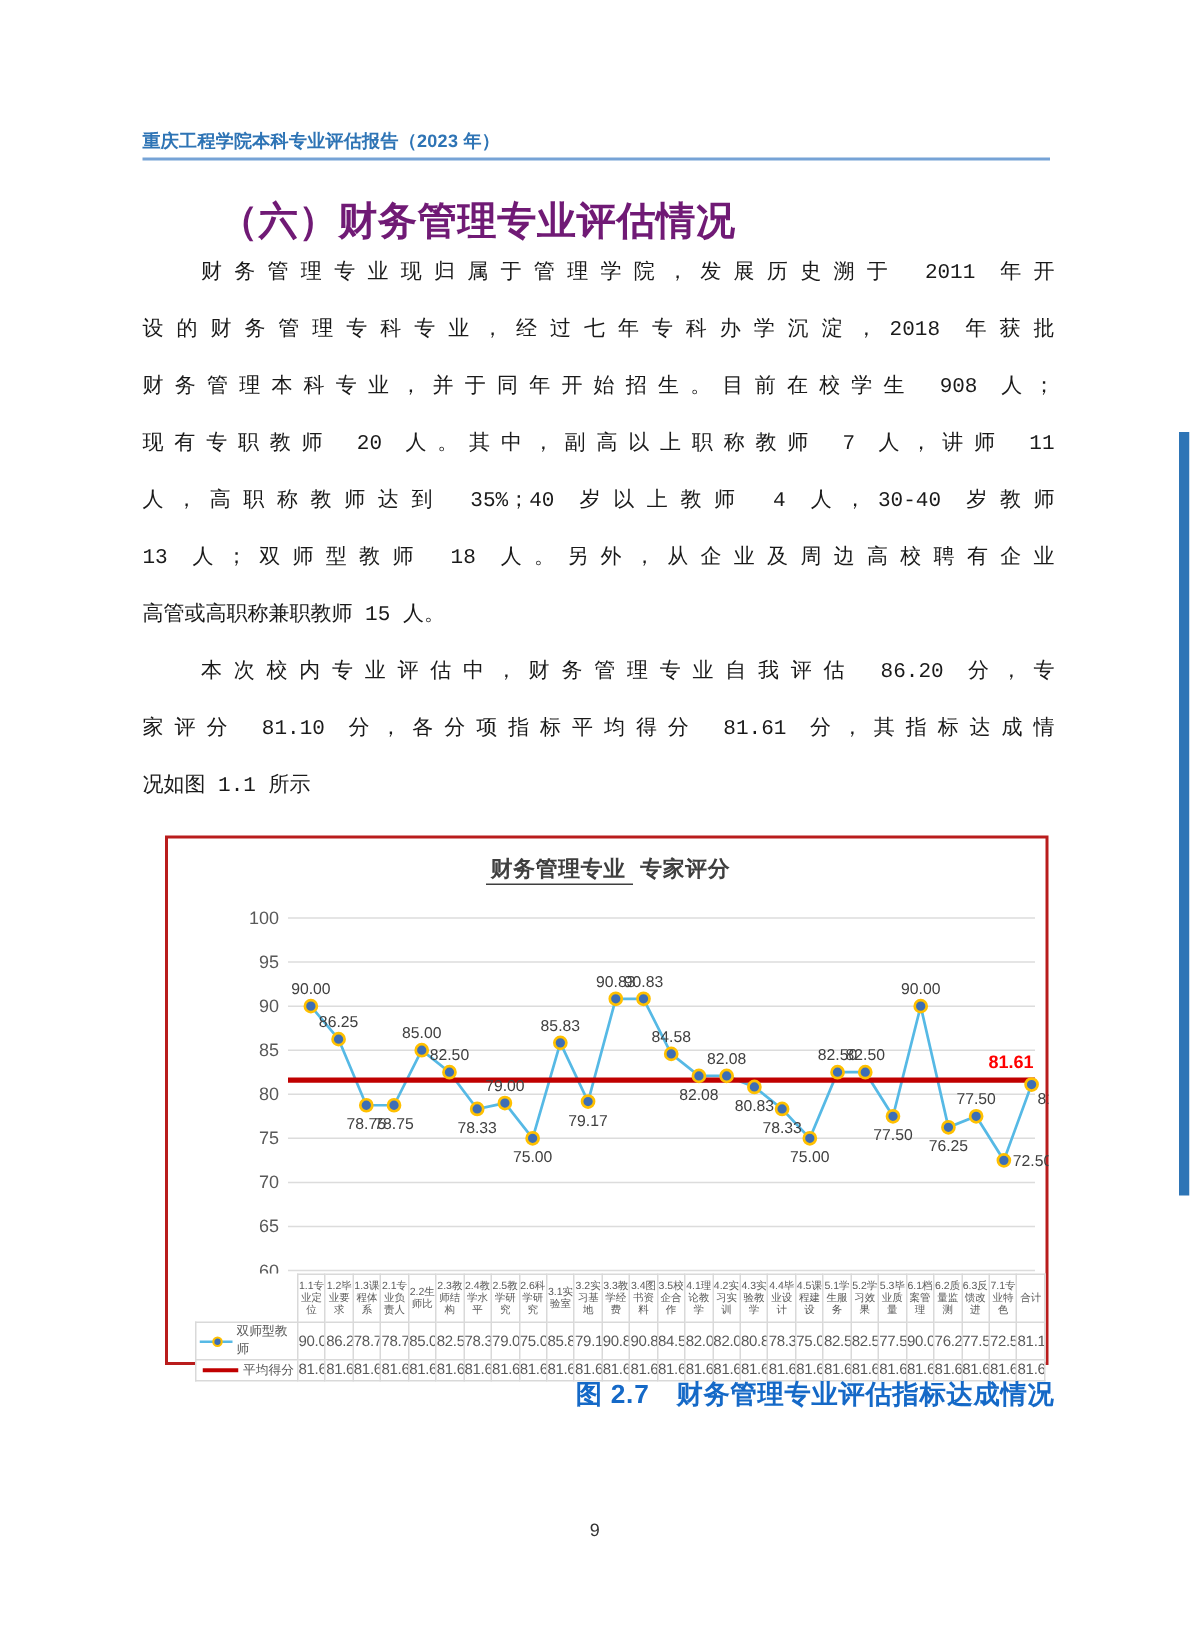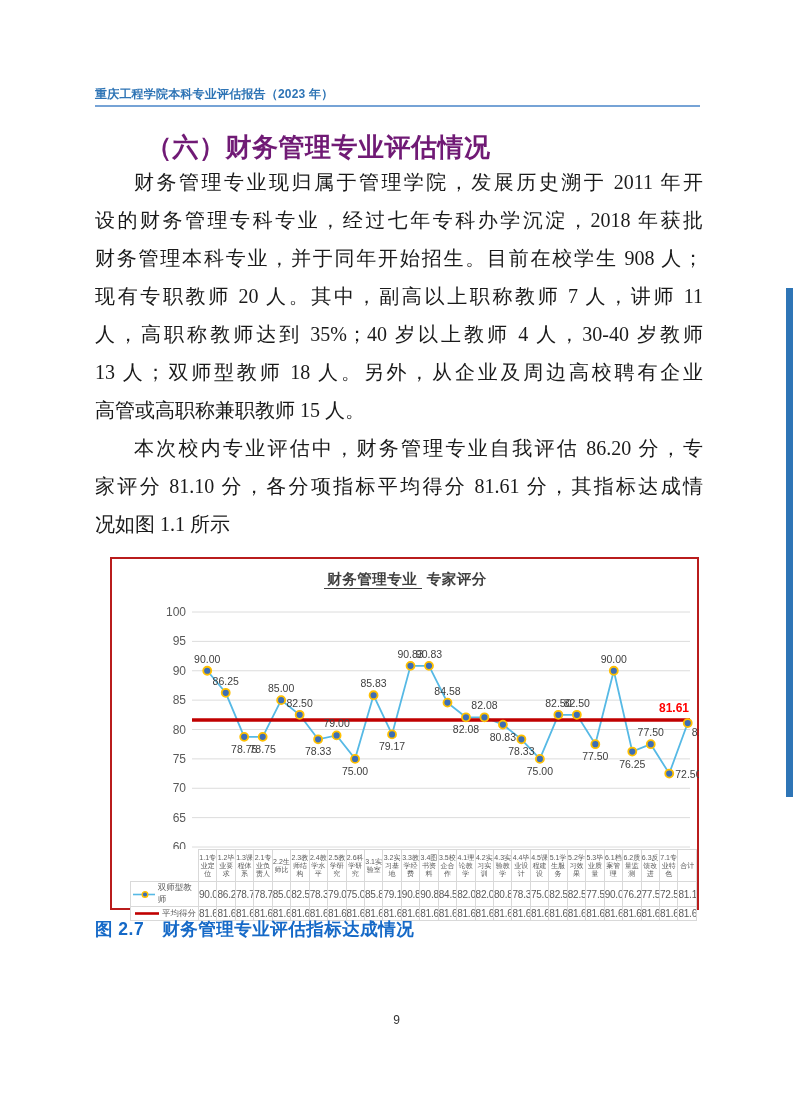--- a/index.html
+++ b/index.html
@@ -14,22 +14,22 @@
   }
   .header-rule{position:absolute;top:105px;left:95px;width:605px;height:2px;background:#76A3D6;}
   
   .section-heading{
     position:absolute;top:130px;left:146px;font-size:26px;font-weight:bold;color:#701a75;
     font-family:"Liberation Sans",sans-serif;letter-spacing:.5px;
   }
   
   #paragraphs{position:absolute;left:95px;top:163px;width:608px;}
   .para-line{
-    width:608px;height:38px;line-height:38px;font-size:20px;color:#1a1a1a;
-    font-family:Liberation Serif, serif;
+    width:608px;height:38px;line-height:38px;font-size:14px;color:#1a1a1a;
+    font-family:Liberation Mono, monospace;
     text-align:justify;text-align-last:justify;white-space:normal;
   }
   .para-line.indent{text-indent:39px;}
   .para-line.last{text-align-last:left;}
   
   .chart-box{
     position:absolute;left:110px;top:557px;width:589px;height:353px;
     background:#fff;border:2px solid #b91c1c;box-sizing:border-box;
   }
   .chart-title{
@@ -54,21 +54,21 @@
   #chart-table td.val{
     font-size:10px;color:#595959;text-align:center;white-space:nowrap;
     overflow:hidden;letter-spacing:-.2px;
   }
   #chart-table td.legend{font-size:8.5px;color:#595959;}
   #chart-table td.legend .lg{
     display:flex;align-items:center;justify-content:flex-end;gap:3px;padding:0 2px;
   }
   
   .figure-caption{
-    position:absolute;top:917px;left:95px;width:608px;text-align:left;
+    position:absolute;top:917px;left:95px;width:608px;text-align:right;
     font-size:17.5px;font-weight:bold;color:#1569C7;letter-spacing:.5px;
   }
   .page-number{position:absolute;top:1013px;left:0;width:793px;text-align:center;font-size:12px;color:#333;}
   
   .side-bar{position:absolute;left:786px;top:288px;width:7px;height:509px;background:#2E75B6;}
 </style>
 </head>
 <body>
 
 <div class="header-title">重庆工程学院本科专业评估报告（2023 年）</div>

